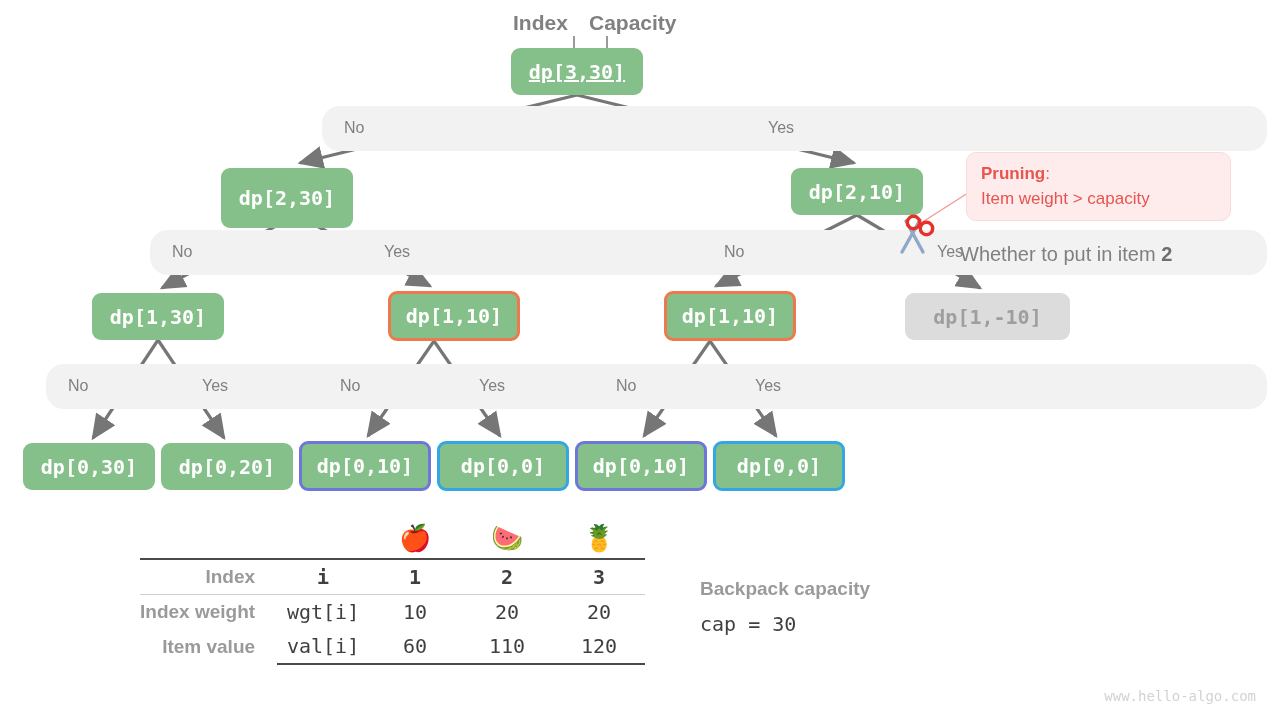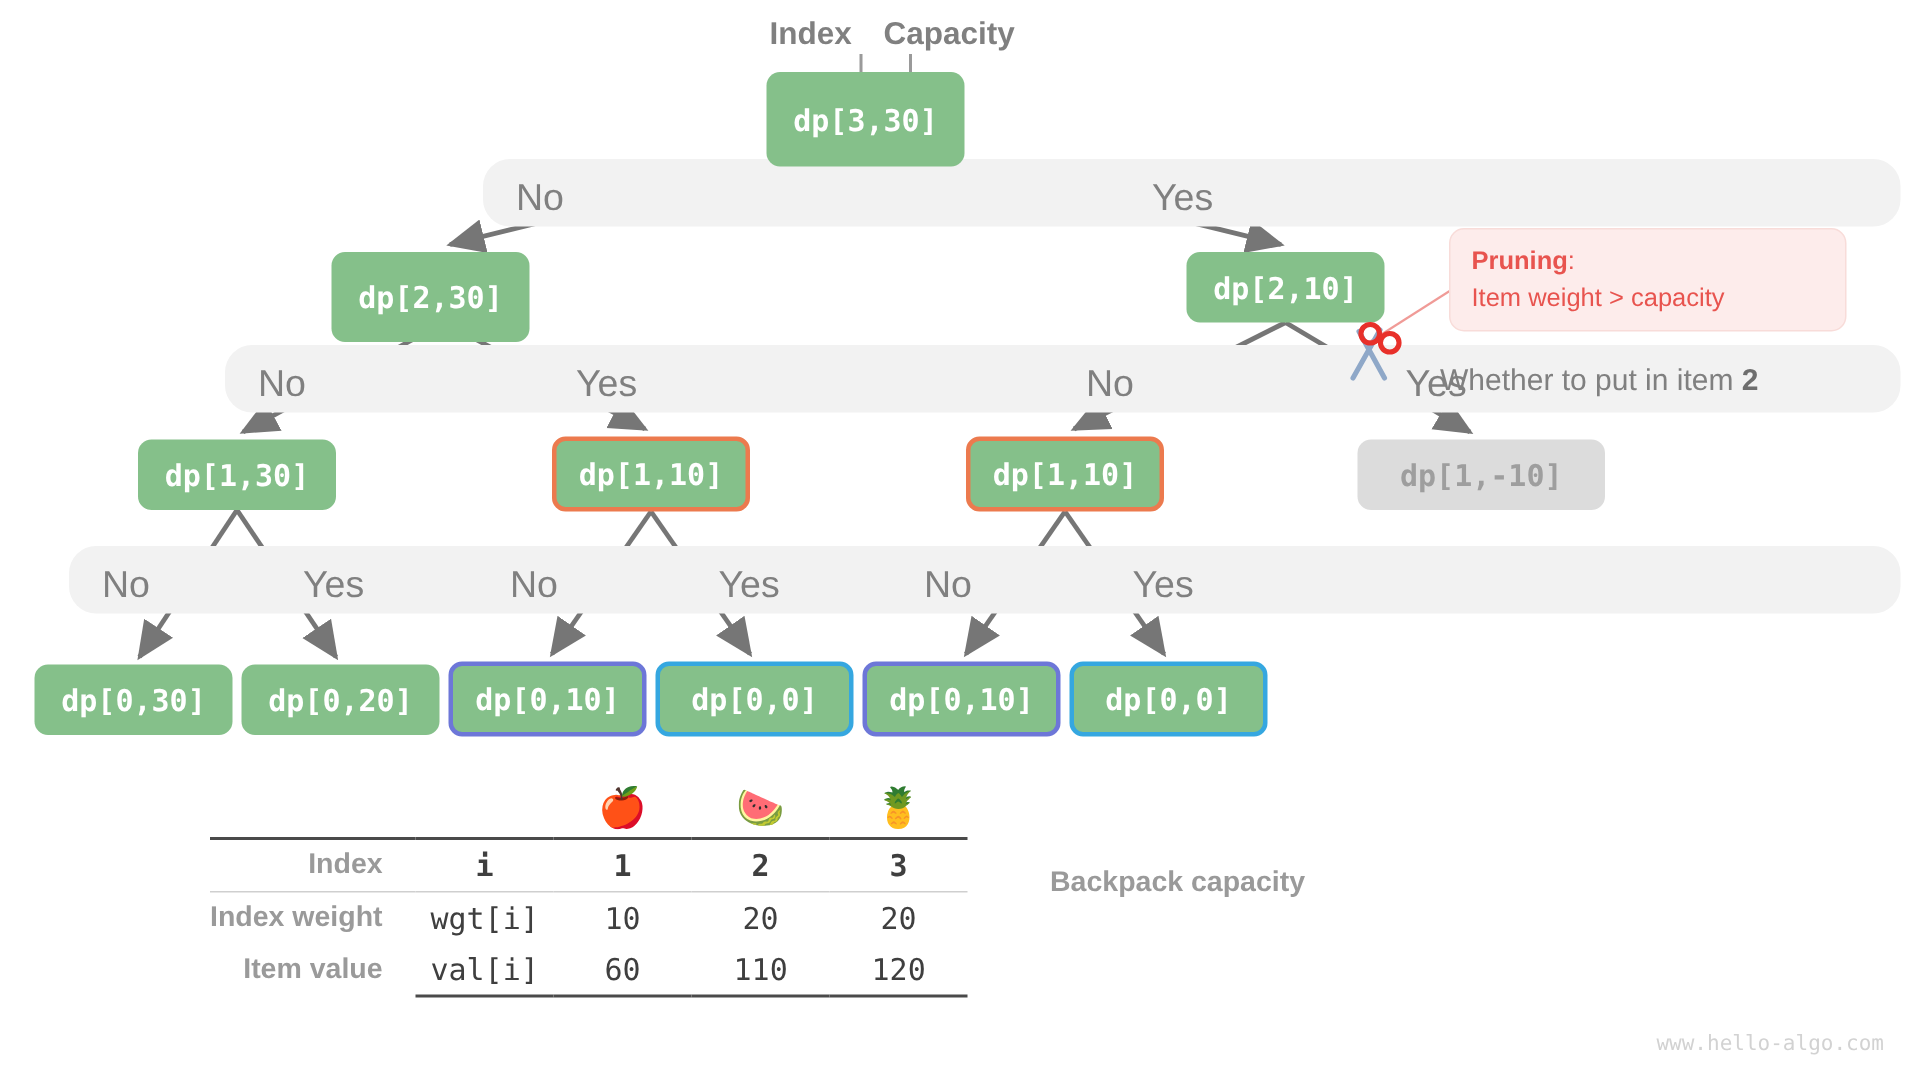--- a/index.html
+++ b/index.html
@@ -11,39 +11,39 @@
   }
   #stage{position:absolute;left:0;top:0;width:1280px;height:720px;}
   #edges{position:absolute;left:0;top:0;width:1280px;height:720px;pointer-events:none;}
 
   
   .band{
     position:absolute;background:#f2f2f2;border-radius:18px;
     box-sizing:border-box;
   }
   .band-lbl{
-    position:absolute;color:#808080;font-size:25px;line-height:1;
+    position:absolute;color:#808080;font-size:16px;line-height:1;
     white-space:nowrap;
   }
   .band-q{
     position:absolute;color:#808080;font-size:20px;line-height:1;
     white-space:nowrap;
   }
   .band-q b{color:#6e6e6e;font-weight:bold;}
 
   
   .node{
     position:absolute;box-sizing:border-box;
     background:#85c08a;border-radius:9px;
     display:flex;align-items:center;justify-content:center;
     color:#ffffff;font-family:"DejaVu Sans Mono",monospace;
     font-size:20px;font-weight:bold;letter-spacing:0px;
     white-space:nowrap;
   }
-  .node.orange{border:3px solid #ec7a4e;}
+  .node.orange{border:3px solid #ec7a4e;margin-left:20px;}
   .node.purple{border:3px solid #6d77d8;}
   .node.cyan{border:3px solid #35a7e0;}
   .node.muted{background:#dcdcdc;color:#9e9e9e;border:none;}
 
   
   .hdr{
     position:absolute;color:#808080;font-size:21px;font-weight:bold;
     white-space:nowrap;
   }
   .tick{position:absolute;width:2px;background:#9a9a9a;}
@@ -144,21 +144,21 @@
         <div class="band-lbl" style="left: 22px; top: 13.5px;">No</div>
         <div class="band-lbl" style="left: 156px; top: 13.5px;">Yes</div>
         <div class="band-lbl" style="left: 294px; top: 13.5px;">No</div>
         <div class="band-lbl" style="left: 433px; top: 13.5px;">Yes</div>
         <div class="band-lbl" style="left: 570px; top: 13.5px;">No</div>
         <div class="band-lbl" style="left: 709px; top: 13.5px;">Yes</div>
       </div>
     </div>
 
   <div id="nodes-layer">
-      <div class="node" style="left: 511px; top: 48px; width: 132px; height: 63px;">dp[3,30]</div>
+      <div class="node" style="left: 511px; top: 48px; width: 132px; height: 47px; text-decoration: underline;">dp[3,30]</div>
       <div class="node" style="left: 221px; top: 168px; width: 132px; height: 60px;">dp[2,30]</div>
       <div class="node" style="left: 791px; top: 168px; width: 132px; height: 47px;">dp[2,10]</div>
       <div class="node" style="left: 92px; top: 293px; width: 132px; height: 47px;">dp[1,30]</div>
       <div class="node orange" style="left: 368px; top: 291px; width: 132px; height: 50px;">dp[1,10]</div>
       <div class="node orange" style="left: 644px; top: 291px; width: 132px; height: 50px;">dp[1,10]</div>
       <div class="node muted" style="left: 905px; top: 293px; width: 165px; height: 47px;">dp[1,-10]</div>
       <div class="node" style="left: 23px; top: 443px; width: 132px; height: 47px;">dp[0,30]</div>
       <div class="node" style="left: 161px; top: 443px; width: 132px; height: 47px;">dp[0,20]</div>
       <div class="node purple" style="left: 299px; top: 441px; width: 132px; height: 50px;">dp[0,10]</div>
       <div class="node cyan" style="left: 437px; top: 441px; width: 132px; height: 50px;">dp[0,0]</div>
@@ -219,17 +219,18 @@
         <td></td>
         <td></td>
         <td></td>
       </tr>
     </tbody>
       </table>
   </div>
 
   <div id="cap">
     <div class="caplbl">Backpack capacity</div>
+    <div class="capval">cap = 30</div>
   </div>
 
   <div id="wm">www.hello-algo.com</div>
 
 </div>
 
 </body></html>

